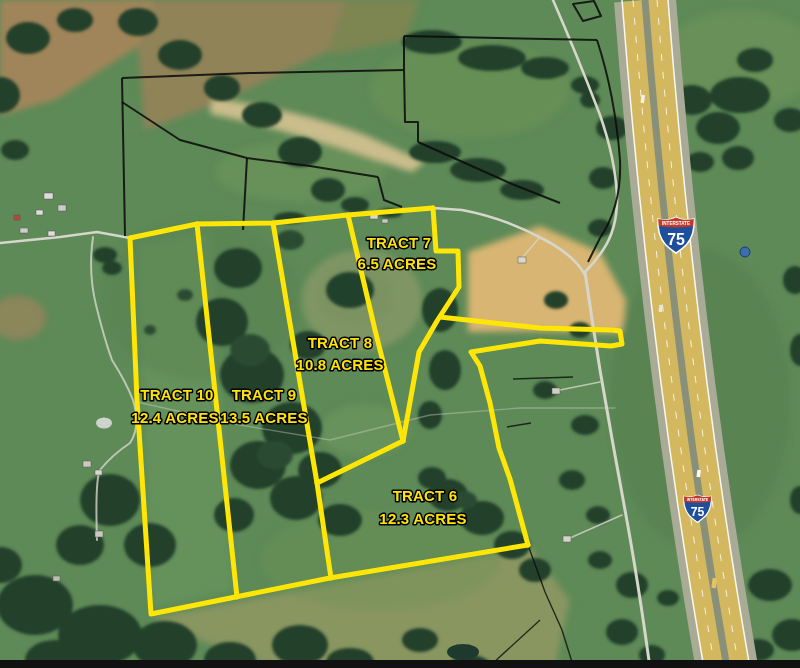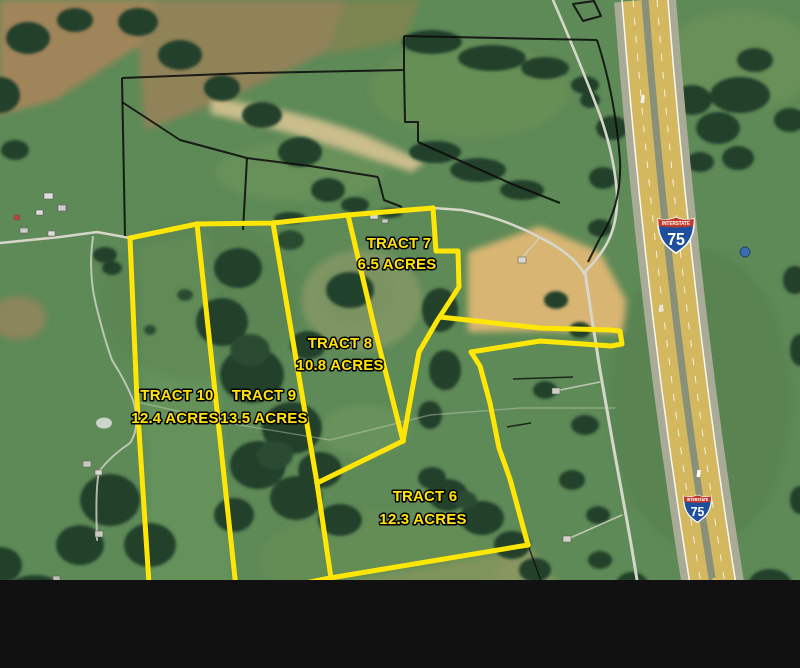--- a/index.html
+++ b/index.html
@@ -1,16 +1,16 @@
 <!DOCTYPE html>
 <html><head>
 <meta charset="utf-8">
 <style>
   html,body{margin:0;padding:0;background:#111;}
-  .stage{position:relative;width:800px;height:580px;overflow:hidden;background:#5e8a57;
+  .stage{position:relative;width:800px;height:660px;overflow:hidden;background:#5e8a57;
          font-family:"Liberation Sans",sans-serif;}
   svg{display:block}
   .yb{fill:none;stroke-width:5;stroke-linejoin:round;stroke-linecap:round;}
   .pl{fill:none;stroke:#0d0d0d;stroke-width:2;stroke-linejoin:round;opacity:.88;}
   .pl-thin{stroke-width:1.4;opacity:.8;}
   .road{fill:none;stroke:#d6d6ca;stroke-linecap:round;}
   .tract-label{font-weight:bold;font-size:15px;text-anchor:middle;
                stroke:#000;stroke-width:3px;paint-order:stroke;stroke-linejoin:round;
                letter-spacing:.2px;}
   .shield-num{font-weight:bold;fill:#fff;text-anchor:middle;}

